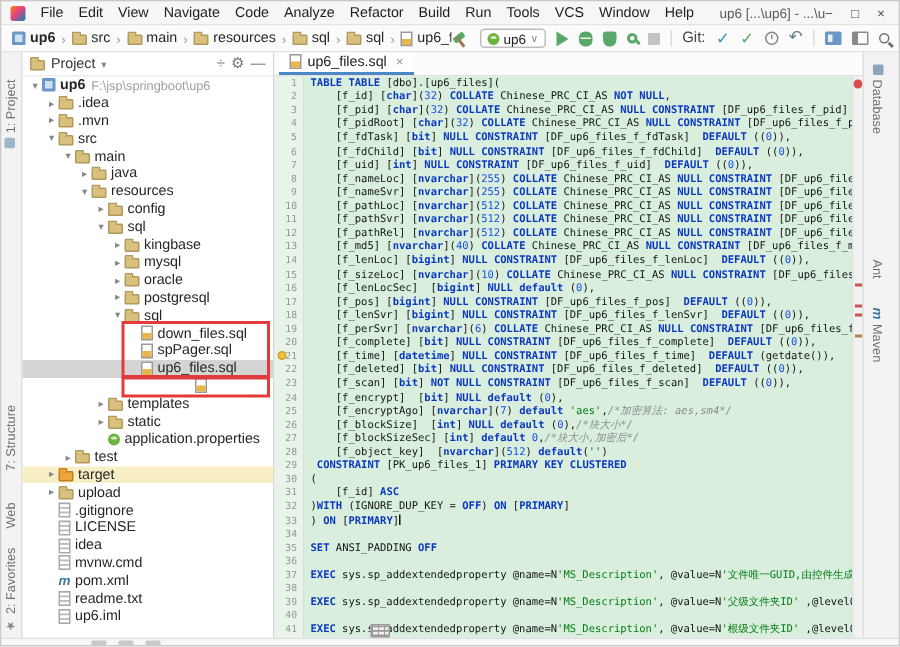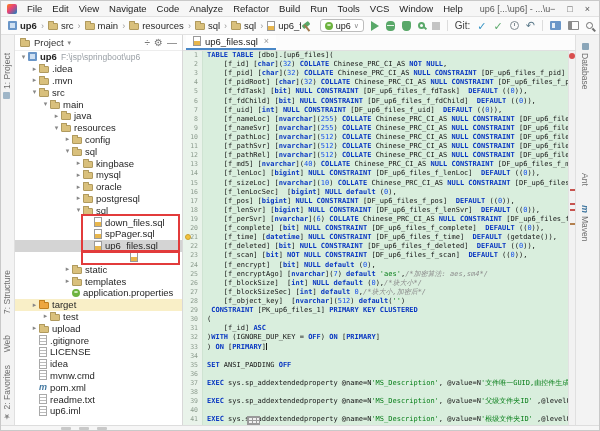--- a/index.html
+++ b/index.html
@@ -345,41 +345,41 @@
             <span class="lbl">up6_files.sql</span>
           </div>
           <div class="trow" style="padding-left: 70px; flex-direction: column;">
             <span class="chev"></span>
             <span class="ic ic-sql"></span>
             <span class="lbl">up6_folders.sql</span>
           </div>
           <div class="trow" style="padding-left: 48px;">
             <span class="chev">▸</span>
             <span class="ic ic-folder"></span>
+            <span class="lbl">templates</span>
+          </div>
+          <div class="trow" style="padding-left: 48px;">
+            <span class="chev">▸</span>
+            <span class="ic ic-folder"></span>
             <span class="lbl">static</span>
-          </div>
-          <div class="trow" style="padding-left: 48px;">
-            <span class="chev">▸</span>
-            <span class="ic ic-folder"></span>
-            <span class="lbl">templates</span>
           </div>
           <div class="trow" style="padding-left: 48px;">
             <span class="chev"></span>
             <span class="ic ic-spring"></span>
             <span class="lbl">application.properties</span>
           </div>
+          <div class="trow" style="padding-left: 26px;">
+            <span class="chev">▸</span>
+            <span class="ic ic-folder"></span>
+            <span class="lbl">test</span>
+          </div>
           <div class="trow hl" style="padding-left: 15px;">
             <span class="chev">▸</span>
             <span class="ic ic-folder ex"></span>
             <span class="lbl">target</span>
-          </div>
-          <div class="trow" style="padding-left: 26px;">
-            <span class="chev">▸</span>
-            <span class="ic ic-folder"></span>
-            <span class="lbl">test</span>
           </div>
           <div class="trow" style="padding-left: 15px;">
             <span class="chev">▸</span>
             <span class="ic ic-folder"></span>
             <span class="lbl">upload</span>
           </div>
           <div class="trow" style="padding-left: 15px;">
             <span class="chev"></span>
             <span class="ic ic-file"></span>
             <span class="lbl">.gitignore</span>

